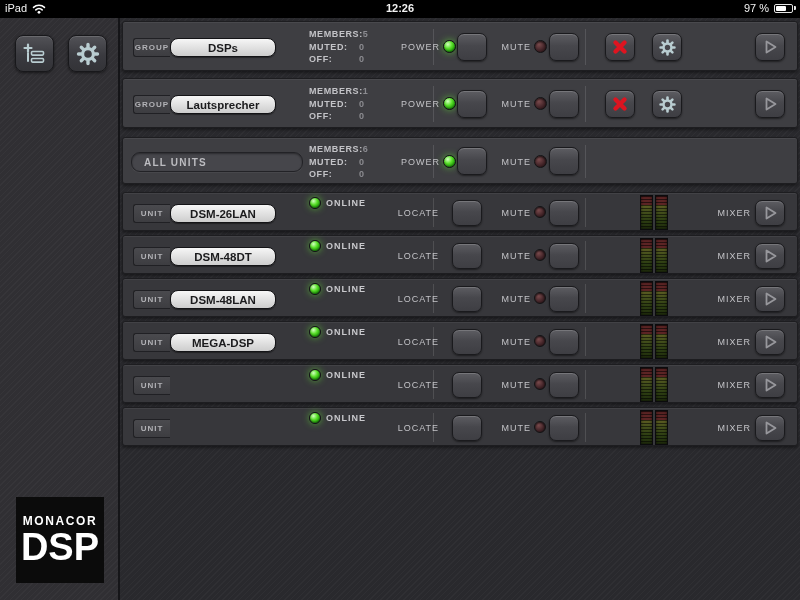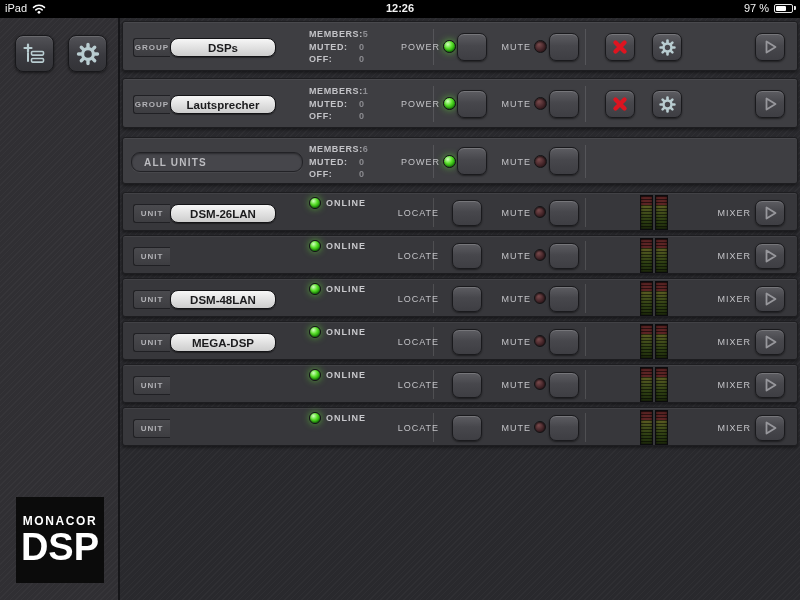--- a/index.html
+++ b/index.html
@@ -343,20 +343,21 @@
       <span>
         <svg class="icon-svg" width="20" height="18" viewBox="0 0 20 18">
           <path d="M6.5 3.5 L6.5 14.5 L15.5 9 Z" fill="none" stroke="#97979c" stroke-width="1.8" stroke-linejoin="round"></path>
         </svg>
       </span>
     </button>
   </div>
       <div class="row unit-row" style="top: 217px;">
     <div class="name-ctl">
       <span class="badge">UNIT</span>
+      <span class="name-field">DSM-48DT</span>
     </div>
     <span class="led led-green online-led"></span>
     <span class="online-label">ONLINE</span>
     <span class="vdivider vd1"></span>
     <span class="ctl-label locate-label">LOCATE</span>
     <button class="btn locate-btn"></button>
     <span class="ctl-label mute-label">MUTE</span>
     <span class="led led-off mute-led"></span>
     <button class="btn mute-btn"></button>
     <span class="vdivider vd2"></span>

